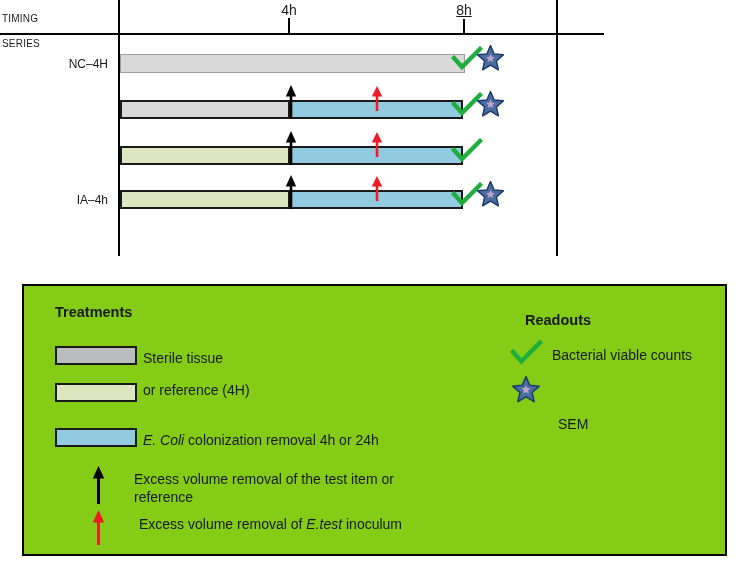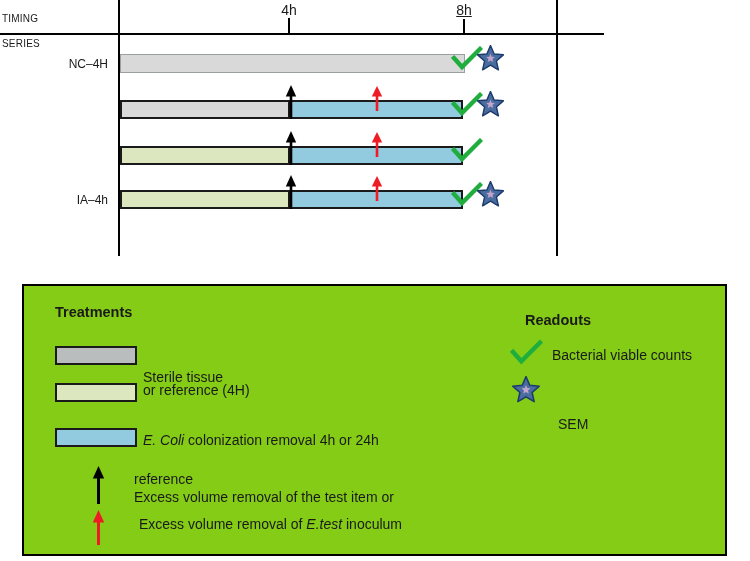--- a/index.html
+++ b/index.html
@@ -131,37 +131,37 @@
   <svg class="icon" style="left:476px;top:181px;" width="29" height="29" viewBox="0 0 28 28">
     <polygon class="star-poly" points="14,0.5 17.5,8.7 26.4,9.5 19.7,15.4 21.6,24 14,19.5 6.4,24 8.3,15.4 1.6,9.5 10.5,8.7"></polygon>
     <polygon class="star-inner" points="14,0.5 17.5,8.7 26.4,9.5 19.7,15.4 21.6,24 14,19.5 6.4,24 8.3,15.4 1.6,9.5 10.5,8.7" transform="translate(14,12.6) scale(0.34) translate(-14,-12.6)"></polygon>
   </svg>
 
   <div class="legend">
 
     <div class="title lg-treatments">Treatments</div>
 
     <div class="swatch sw-gray"></div>
-    <div class="lg-text" style="left:119px;top:63px;margin-top:19px;">Sterile tissue</div>
+    <div class="lg-text" style="left:119px;top:63px;">Sterile tissue</div>
 
     <div class="swatch sw-green"></div>
     <div class="lg-text" style="left:119px;top:95px;">
       <div>or reference (4H)</div>
     </div>
 
     <div class="swatch sw-blue"></div>
     <div class="lg-text" style="left:119px;top:145px;"><span class="it">E. Coli</span><span> colonization removal 4h or 24h</span></div>
 
     <svg class="icon" style="left:68px;top:180px;" width="13" height="38" viewBox="0 0 13 38">
       <line class="arr-black-line" x1="6.5" y1="10" x2="6.5" y2="38" style="stroke-width:3;"></line>
         <polygon class="arr-black-head" points="6.5,0 0.8,12.5 12.2,12.5"></polygon>
     </svg>
     <div class="lg-text" style="left:110px;top:184px;">
+      <div>Excess volume removal of the test item or</div>
       <div>reference</div>
-      <div>Excess volume removal of the test item or</div>
     </div>
 
     <svg class="icon" style="left:68px;top:224px;" width="13" height="35" viewBox="0 0 13 35">
       <line class="arr-red-line" x1="6.5" y1="10" x2="6.5" y2="35" style="stroke-width:3;"></line>
         <polygon class="arr-red-head" points="6.5,0 0.8,12.5 12.2,12.5"></polygon>
     </svg>
     <div class="lg-text" style="left:115px;top:229px;"><span>Excess volume removal of </span><span class="it">E.test</span><span> inoculum</span></div>
 
     <div class="title lg-readouts">Readouts</div>
 

